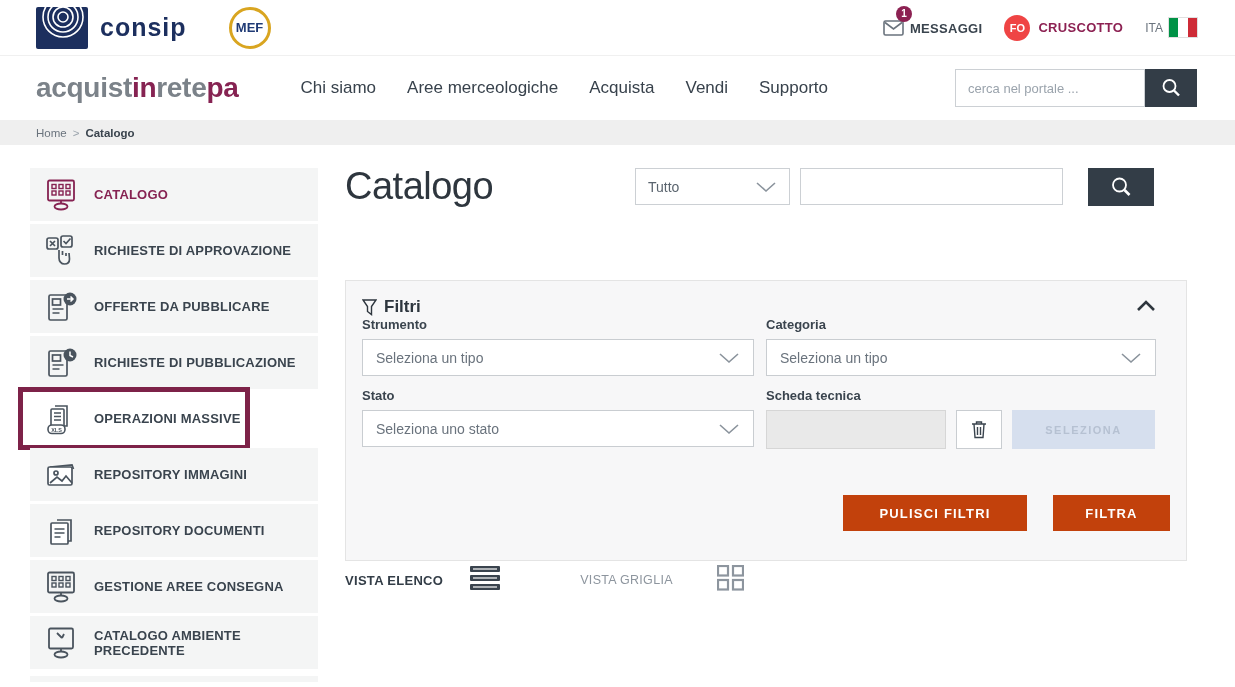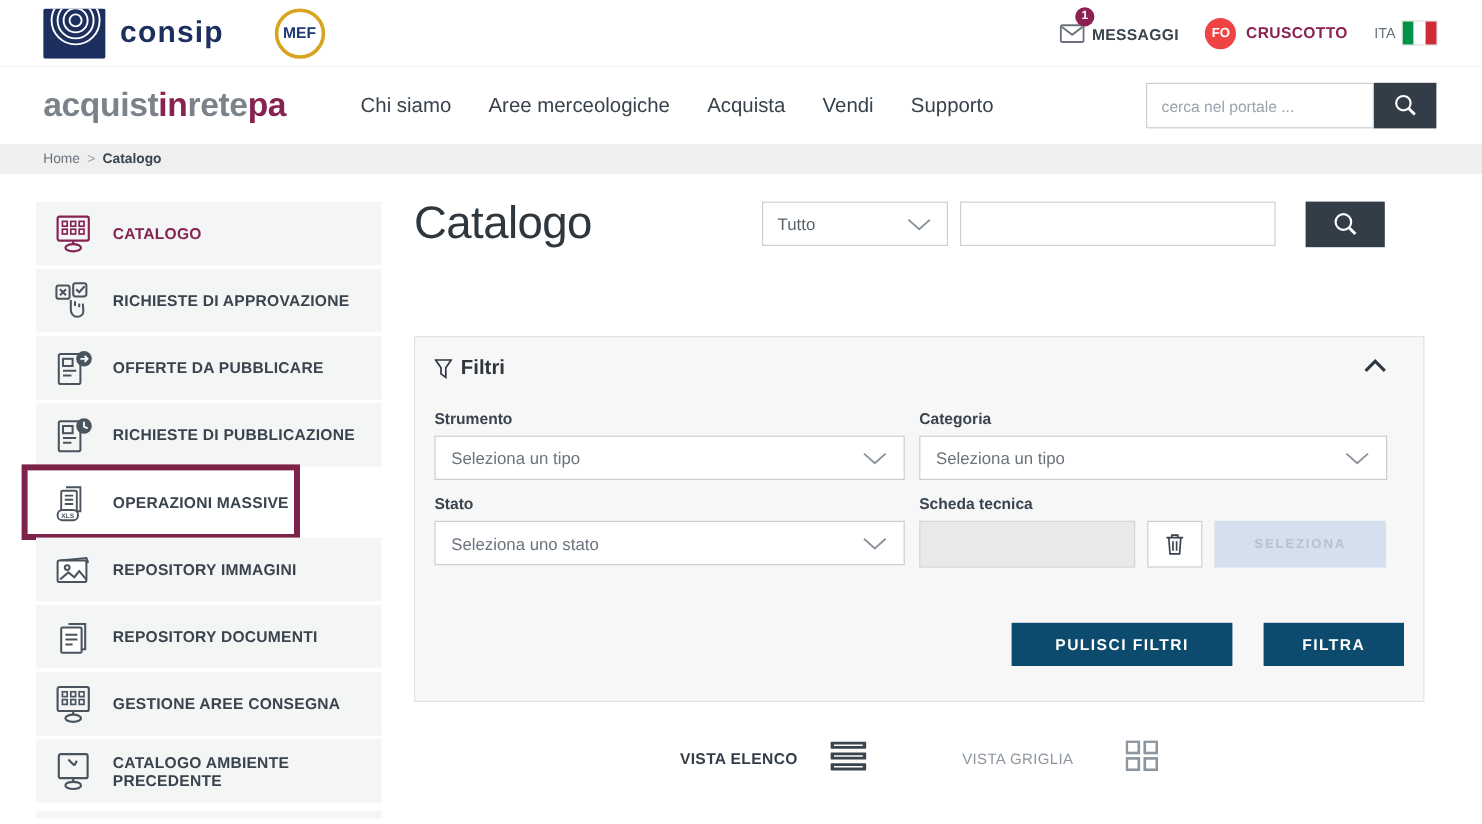--- a/index.html
+++ b/index.html
@@ -72,38 +72,38 @@
   .cat-search { margin-left:10px; width:263px; height:37px; border:1px solid #ccd0d4;
     padding:0 10px; font-size:14px; outline:none; }
   .cat-search-btn { margin-left:25px; width:66px; height:38px; background:#333d47; border:none;
     cursor:pointer; display:flex; align-items:center; justify-content:center; }
 
   
   .panel { margin-top:72px; background:#f7f7f8; border:1px solid #e4e4e4; padding:16px 16px 29px; }
   .panel-head { display:flex; align-items:center; }
   .panel-title { font-size:17px; font-weight:700; color:#2e363e; margin-left:7px; }
   .panel-chevron { margin-left:auto; cursor:pointer; padding-right:14px; }
-  .filter-grid { margin-top:24px; display:grid; grid-template-columns:392px 390px; column-gap:30px; row-gap:17px;gap:12px; }
+  .filter-grid { display:grid; grid-template-columns:392px 390px; column-gap:30px; row-gap:17px;gap:12px; }
   .f-label { font-size:13px; font-weight:700; color:#3a444e; margin-bottom:7px; }
   .f-select { height:37px; background:#fff; border:1px solid #c9cdd1; display:flex; align-items:center;
     justify-content:space-between; padding:0 13px; cursor:pointer; }
   .f-select span { font-size:14px; color:#6a737d; }
   .scheda-row { display:flex; gap:10px; }
   .f-disabled { width:180px; height:39px; background:#e9e9e9; border:1px solid #d6d6d6; }
   .trash-btn { width:46px; height:39px; background:#fff; border:1px solid #c9cdd1; cursor:pointer;
     display:flex; align-items:center; justify-content:center; }
   .sel-btn { width:143px; height:39px; background:#d6dfee; border:none; color:#b6c1d2;
     font-size:11px; font-weight:700; letter-spacing:1.5px; cursor:default; font-family:"Liberation Sans",sans-serif; }
   .panel-btns { margin-top:46px; display:flex; justify-content:flex-end; gap:26px; }
-  .dark-btn { height:36px; background:#0c4a6e; border:none; color:#fff; font-size:13px;
+  .dark-btn { height:36px; background:#c2410c; border:none; color:#fff; font-size:13px;
     font-weight:700; letter-spacing:1.2px; cursor:pointer; font-family:"Liberation Sans",sans-serif; }
   .btn-pulisci { width:184px; } .btn-filtra { width:117px; }
 
   
-  .views-row { margin-top:32px; display:flex; align-items:center;justify-content:center; }
+  .views-row { margin-top:4px; display:flex; align-items:center; }
   .v-list-lbl { font-size:13px; font-weight:700; color:#333d47; letter-spacing:.3px; }
   .v-list-icon { margin-left:27px; cursor:pointer; }
   .v-grid-lbl { margin-left:80px; font-size:12.5px; color:#8d959e; letter-spacing:.3px; }
   .v-grid-icon { margin-left:44px; cursor:pointer; }
 
   .status-msg { margin-top:23px; font-size:12.5px; color:#3a444e; }
 </style>
 </head>
 <body>
 

